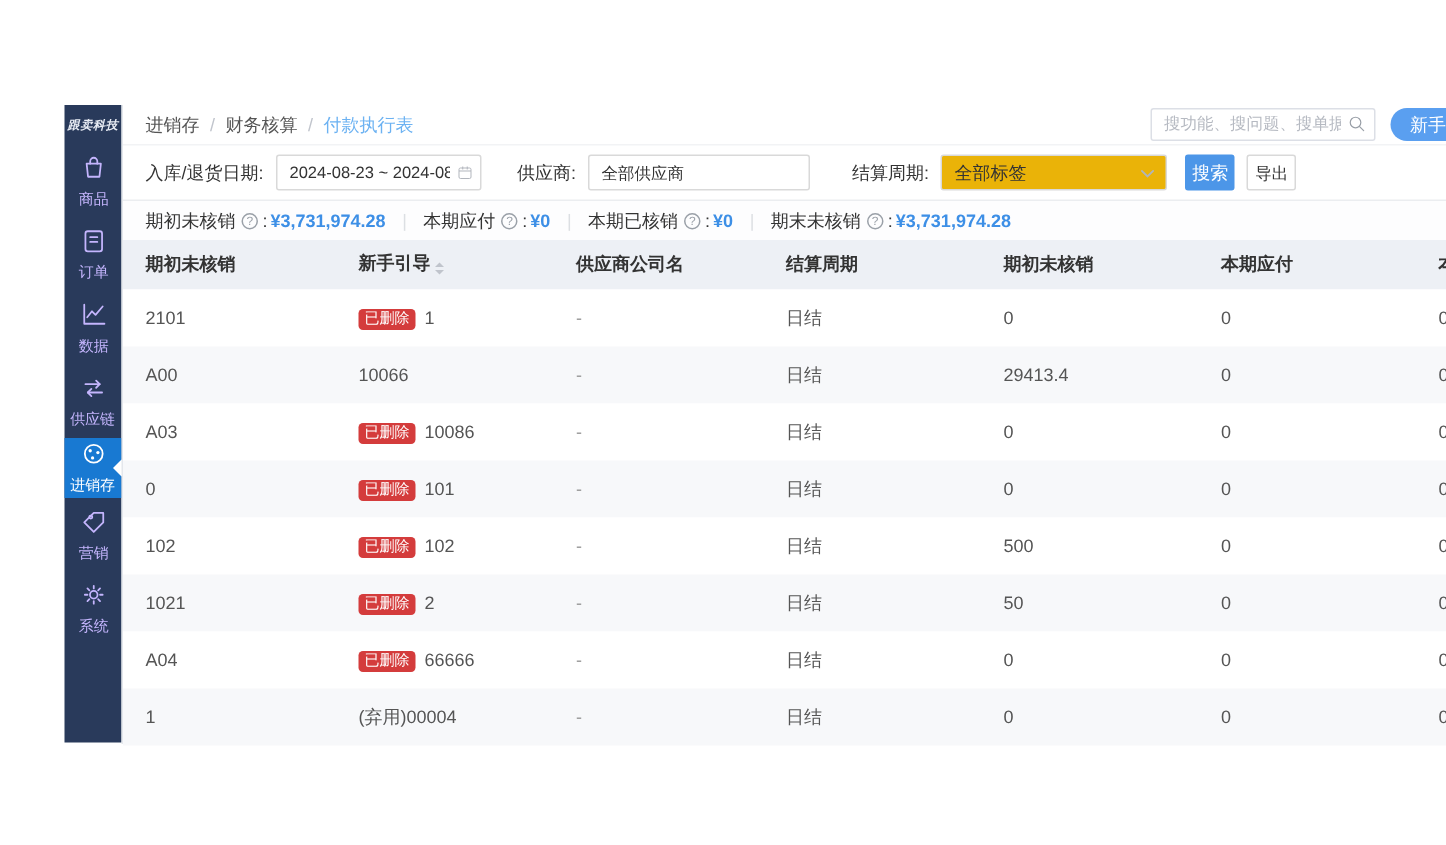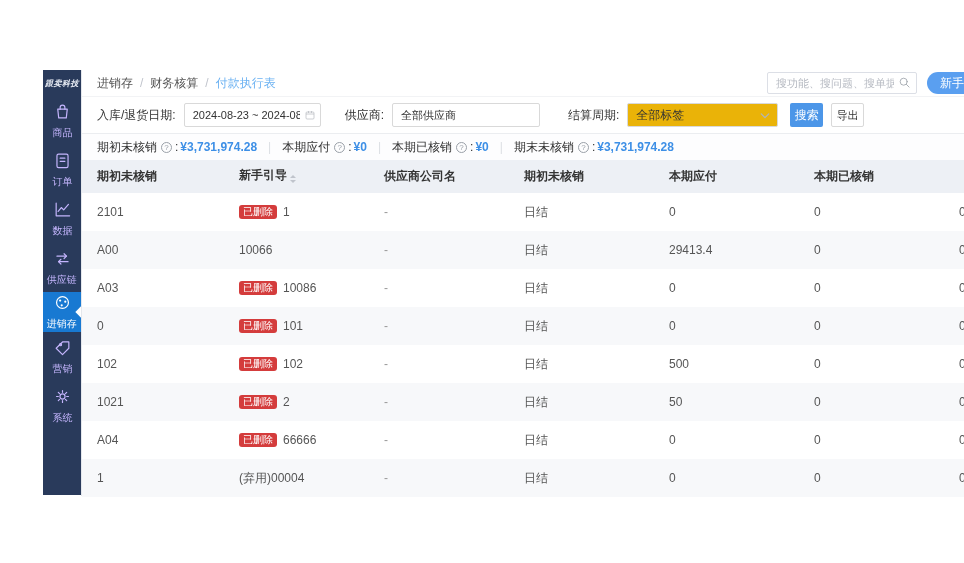--- a/index.html
+++ b/index.html
@@ -220,20 +220,21 @@
       <span class="sum-value">¥3,731,974.28</span>
     </div>
 
     <div class="thead">
       <div>期初未核销</div>
       <div><span>新手引导</span><span class="sorter">
             <i class="up"></i>
             <i class="down"></i>
           </span></div>
       <div>供应商公司名</div>
+      <div>结算周期</div>
       <div>期初未核销</div>
       <div>本期应付</div>
       <div>本期已核销</div>
     </div>
     <div id="tbody">
         <div class="trow">
           <div>2101</div>
           <div><span class="badge">已删除</span><span>1</span></div>
           <div><span class="dash">-</span></div>
           <div>日结</div>

